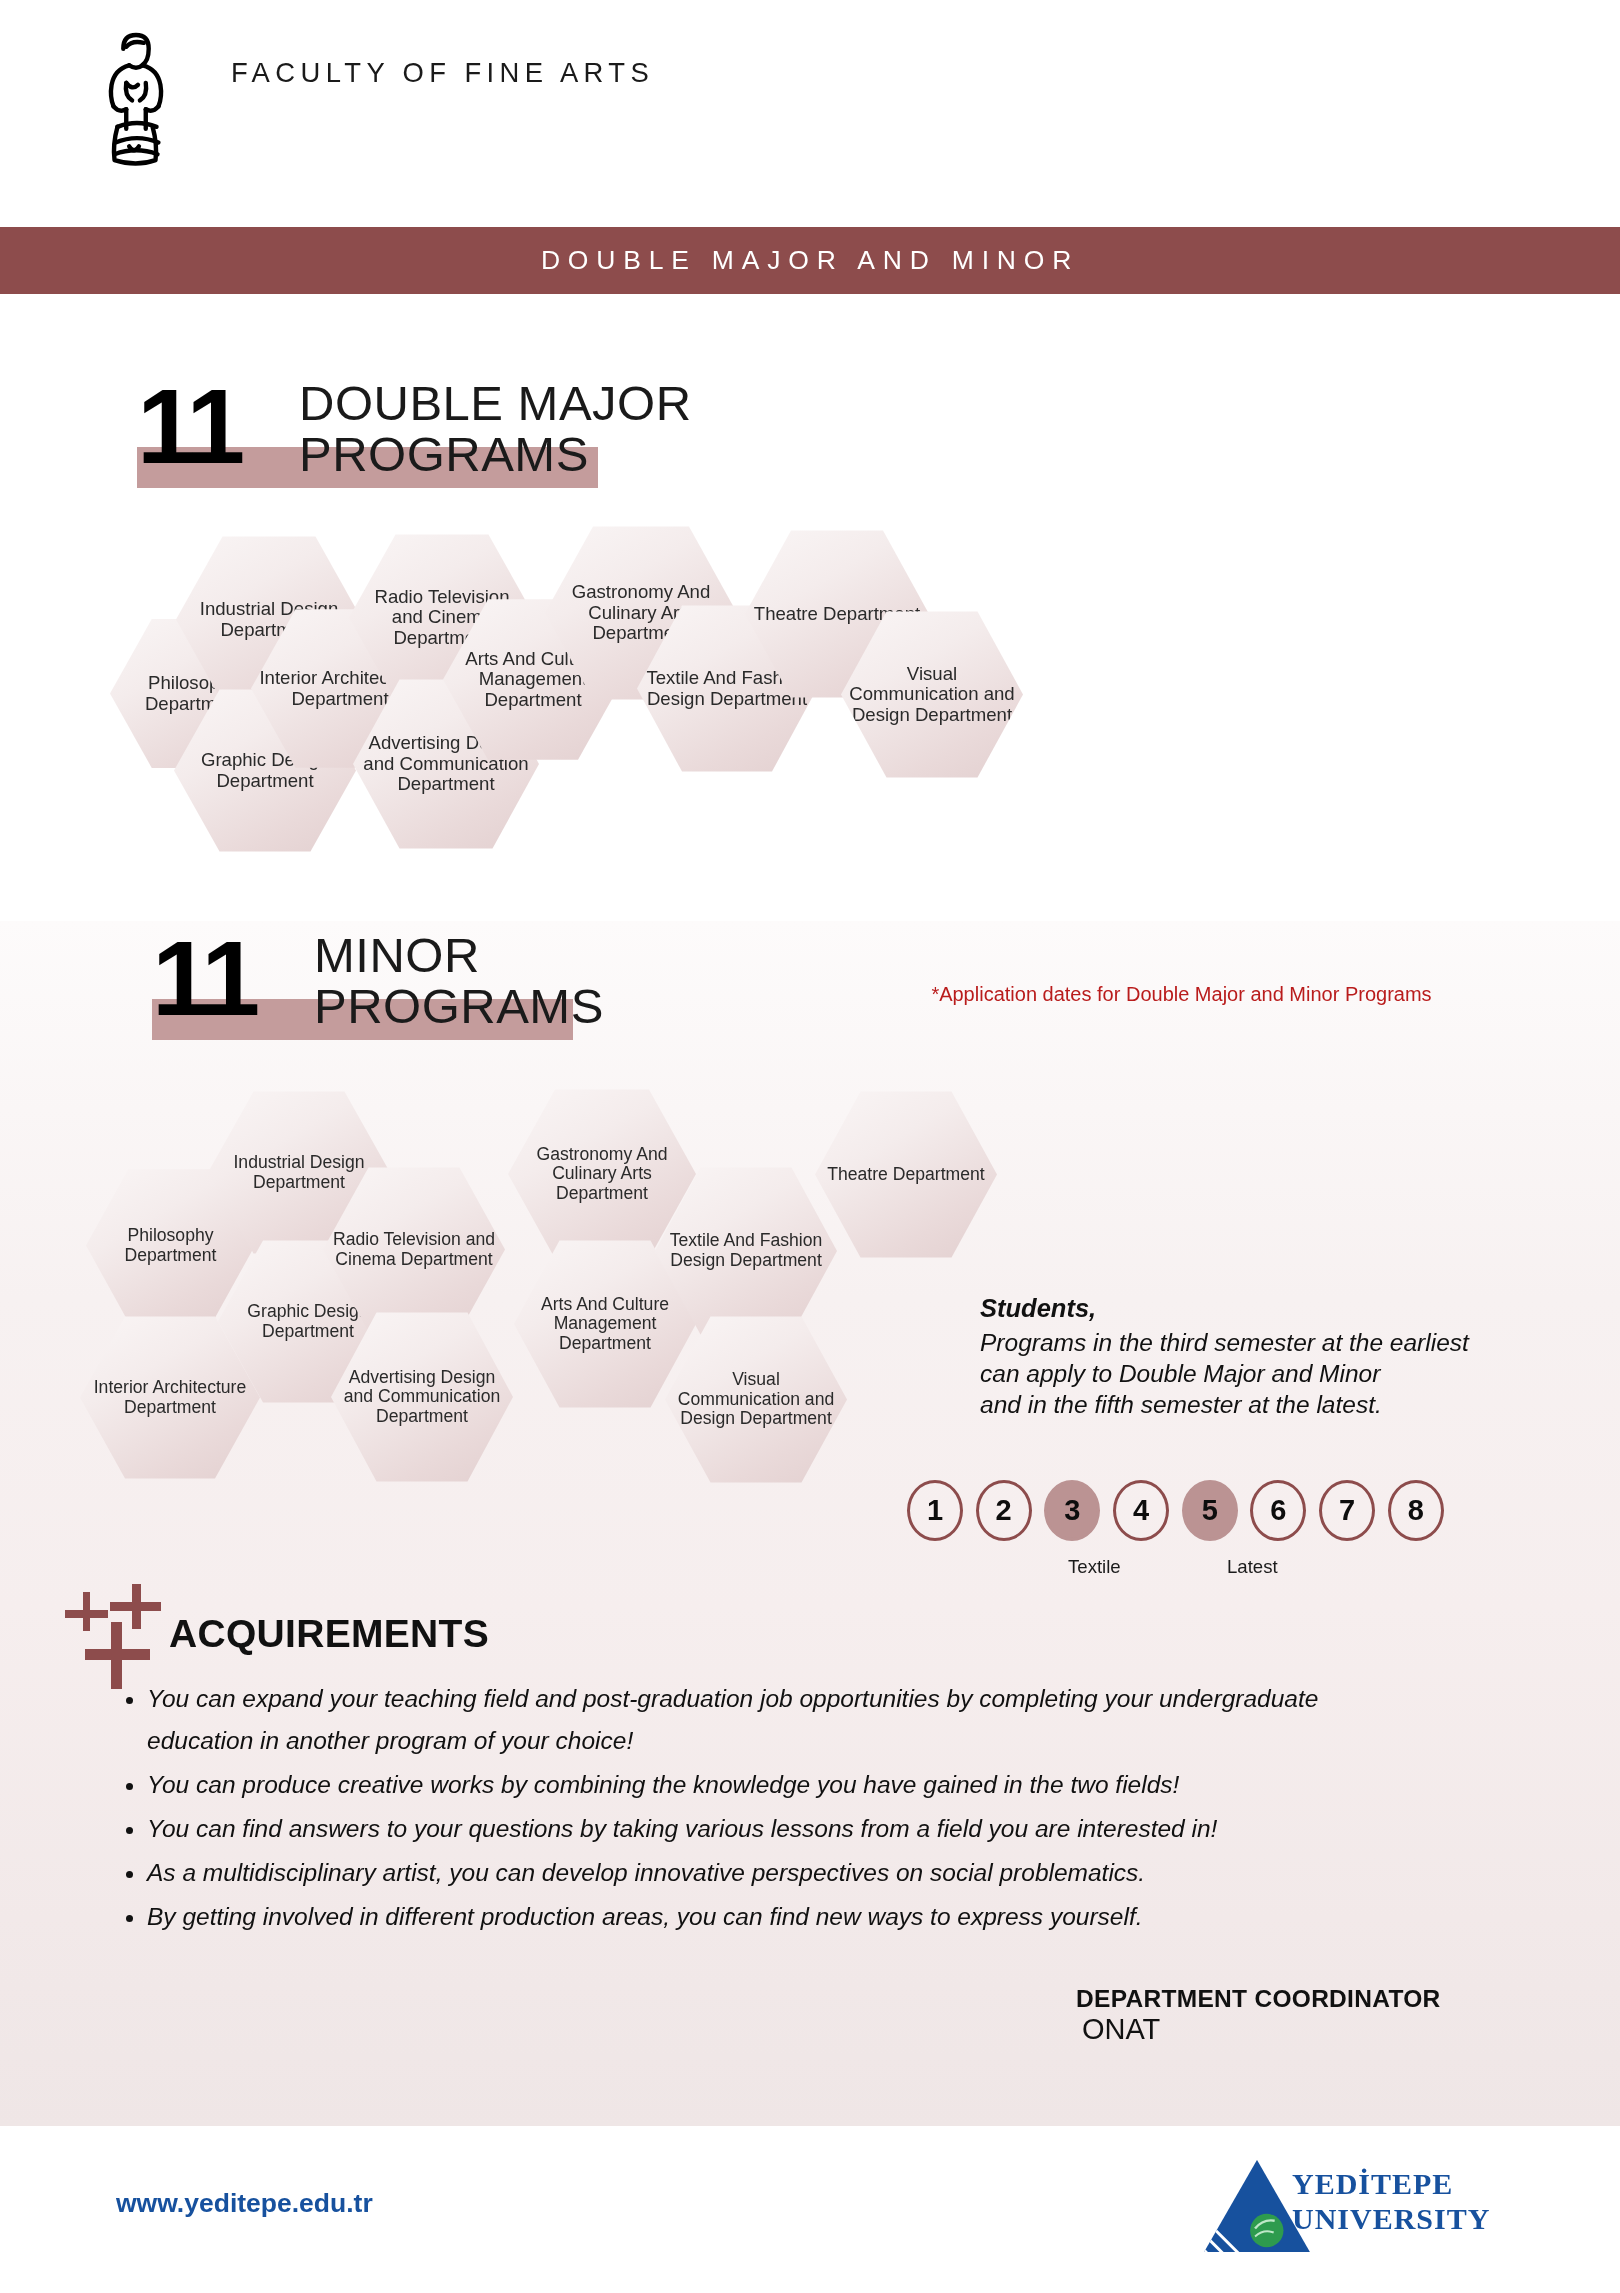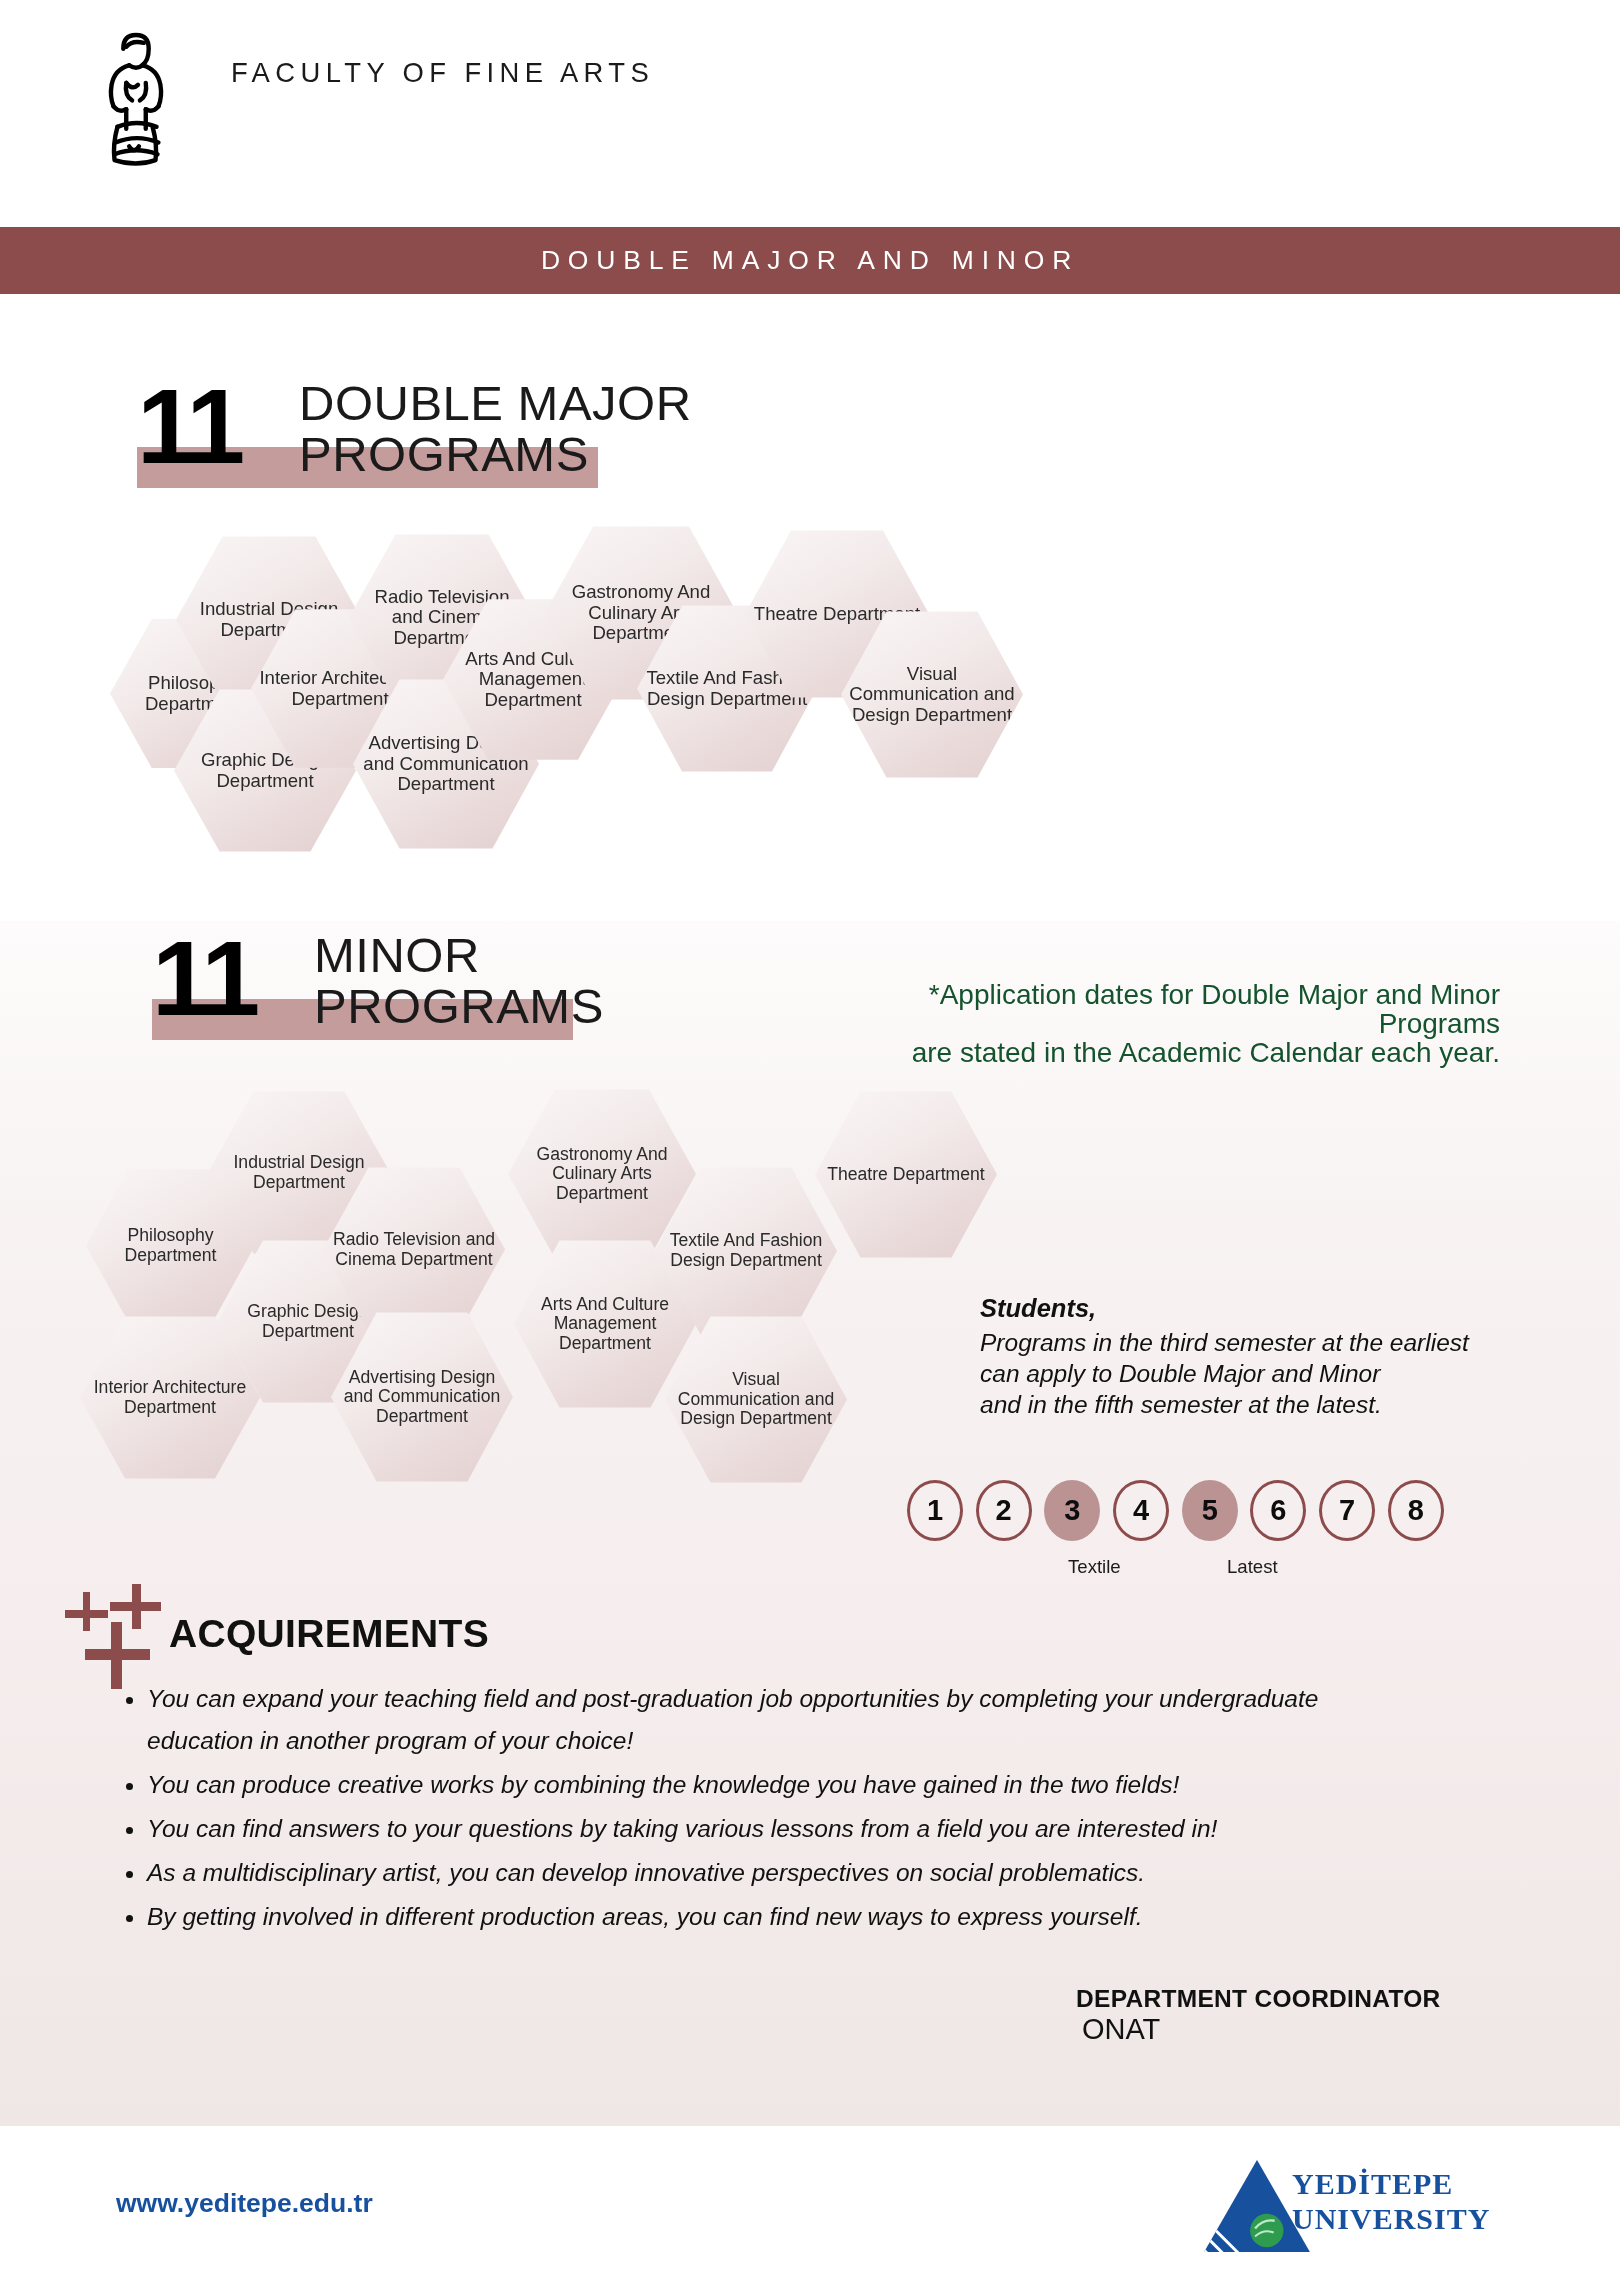--- a/index.html
+++ b/index.html
@@ -66,22 +66,22 @@
     display:flex;align-items:center;justify-content:center;
     text-align:center;
   }
   .hex span{
     font-size:18.6px;line-height:20.6px;color:#2a2a2a;padding:0 7.8px;display:block;
   }
   .hex.small span{font-size:17.6px;line-height:19.6px;}
 
   
   .note{
-    position:absolute;left:863px;top:980px;width:637px;text-align:right;
-    font-size:28px;line-height:29px;color:#14532d;
+    position:absolute;left:863px;top:980px;width:637px;text-align:center;
+    font-size:20px;line-height:29px;color:#b91c1c;
   }
 
   
   .students-wrap{position:absolute;left:980px;top:1294px;width:568px;}
   .students-title{font-size:25.5px;font-weight:bold;font-style:italic;color:#111;margin-bottom:3.9px;}
   .students-body{font-size:24.5px;line-height:31px;font-style:italic;color:#111;}
 
   
   .sem-row{position:absolute;left:907px;top:1480px;display:flex;gap:12.7px;}
   .sem{
@@ -227,21 +227,20 @@
 
   <div class="heading-block" style="left:152px;top:936px;width:608px;height:118px;">
     <div class="hl-bar" style="left:0px;top:63px;width:421px;height:41px;"></div>
     <div class="hl-num">11</div>
     <div class="hl-l1" style="left:162px;top:-5.9px;">MINOR</div>
     <div class="hl-l2" style="left:162px;top:45px;">PROGRAMS</div>
   </div>
 
   <div class="note">
     <div>*Application dates for Double Major and Minor Programs</div>
-    <div>are stated in the Academic Calendar each year.</div>
   </div>
 
   <div class="hex small" style="left:86px;top:1166px;width:169px;height:159px;">
     <span>Philosophy Department</span>
     </div>
 
   <div class="hex small" style="left:208px;top:1088px;width:182px;height:169px;">
     <span>Industrial Design Department</span>
     </div>
 

